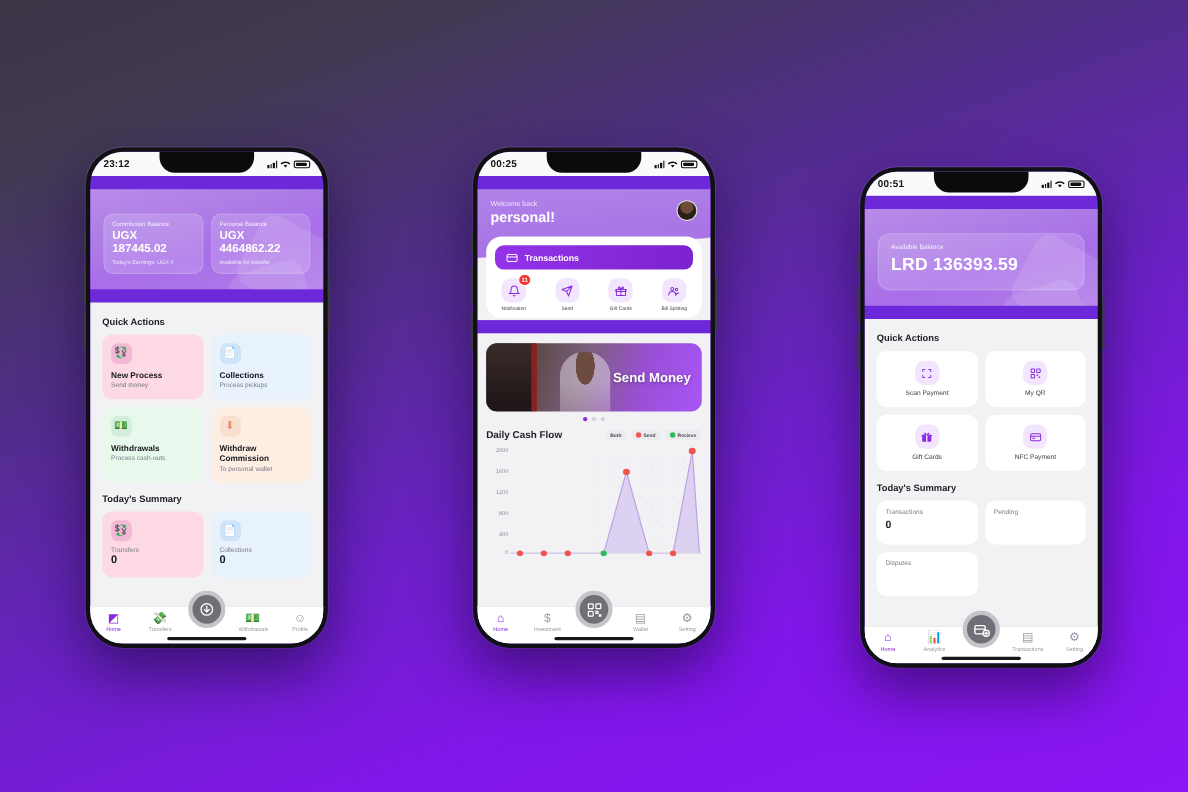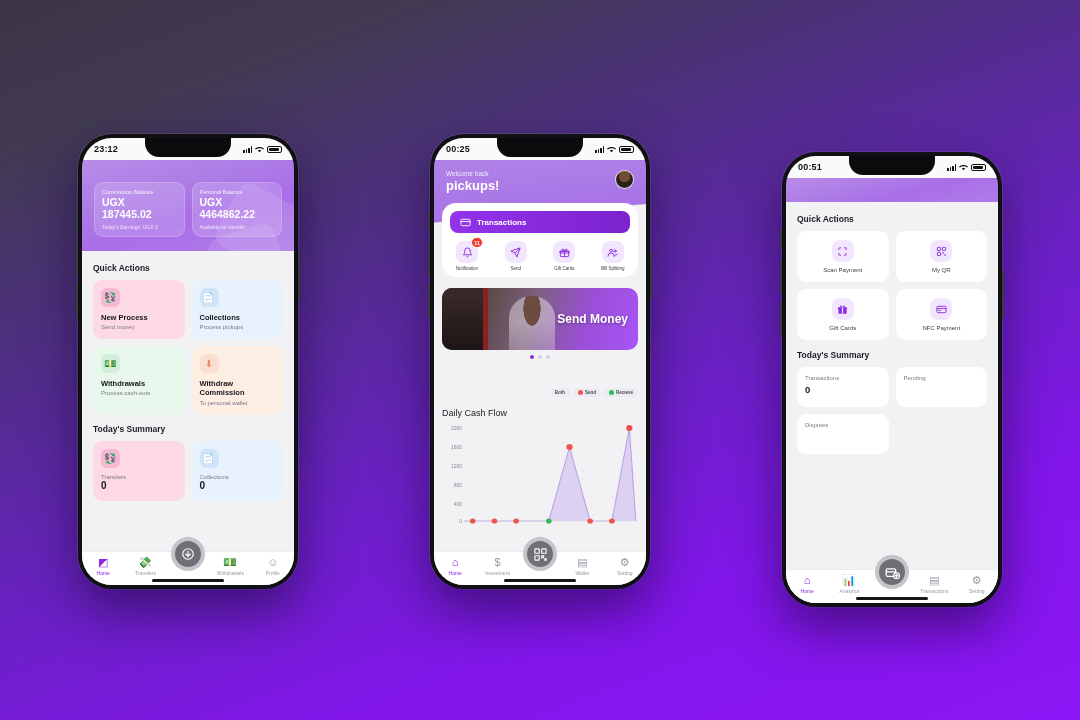--- a/index.html
+++ b/index.html
@@ -22,22 +22,22 @@
     content:""; position:absolute; left:-2px; width:2px; border-radius:2px;
     background:#3a3a40;
   }
   .phone::before{ top:108px; height:34px; }
   .phone::after{ top:150px; height:34px; }
   .side-btn{ position:absolute; right:-2px; top:118px; width:2px; height:48px; background:#3a3a40; border-radius:2px; }
   .side-btn2{ position:absolute; left:-2px; top:78px; width:2px; height:18px; background:#3a3a40; border-radius:2px; }
 
   .screen{
     position:relative; width:100%; height:100%;
-    border-radius:30px; overflow:hidden; background:#404040;
-    display:flex; flex-direction:column;
+    border-radius:30px; overflow:hidden; background:#6d28d9;
+    display:flex; flex-direction:column;gap:12px;
   }
 
   
   .statusbar{
     height:22px; flex:0 0 22px; position:relative;
     display:flex; align-items:center; justify-content:space-between;
     padding:0 12px; background:#fafafa; z-index:6;
   }
   .sb-time{ font-size:9px; font-weight:bold; color:#111; letter-spacing:.2px; }
   .sb-right{ display:flex; align-items:center; gap:3px; }
@@ -159,21 +159,21 @@
                linear-gradient(180deg,rgba(255,255,255,.45) 44%, rgba(255,255,255,.25) 100%);
     border-radius:22px 22px 4px 4px; opacity:.9;
   }
   .banner-txt{ position:relative; z-index:3; color:#fff; font-weight:bold; font-size:12px; text-shadow:0 1px 3px rgba(0,0,0,.35); }
   .dots{ display:flex; gap:4px; justify-content:center; margin-top:5px; }
   .dots i{ width:4px; height:4px; border-radius:50%; background:#d7d2e0; display:block; }
   .dots i.on{ background:#8b2ae0; }
 
   .chart-wrap{ margin:7px 8px 0; }
   .chart-head{ display:flex; align-items:center; justify-content:space-between; }
-  .chart-title{ font-size:9px; font-weight:normal; color:#1d1d22;margin-top:42px; }
+  .chart-title{ font-size:9px; font-weight:bold; color:#1d1d22; }
   .legend{ display:flex; gap:3px; }
   .lg{ background:#ececf0; border-radius:8px; padding:2px 5px; font-size:4.5px; color:#4a4a55; display:flex; align-items:center; gap:2px; font-weight:bold; }
   .lg i{ width:5px; height:5px; border-radius:50%; display:block; }
   .plot{ position:relative; height:100px; margin-top:6px; display:flex; }
   .yaxis{ width:22px; position:relative; }
   .yaxis span{ position:absolute; right:2px; font-size:5px; color:#8a8a95; transform:translateY(-50%); }
   .plotarea{ flex:1; position:relative; }
 
   
   .store-ico{ font-size:13px; }
@@ -325,21 +325,21 @@
         <div class="sb-batt">
             <span></span>
           </div>
       </div>
     </div>
 
     <div style="background:linear-gradient(175deg,#b083e8 0%, #a873e6 45%, #f2f2f4 46%, #f2f2f4 100%); flex:0 0 auto; padding-bottom:2px;">
       <div style="padding:10px 12px 0; display:flex; justify-content:space-between; align-items:flex-start;">
         <div>
           <div class="hdr-kicker">Welcome back</div>
-          <div class="hdr-name">pickups!</div>
+          <div class="hdr-name">personal!</div>
         </div>
         <div class="avatar"></div>
       </div>
 
       <div class="card-panel">
         <div class="trans-btn">
           <svg width="11" height="11" viewBox="0 0 24 24" fill="none" stroke="#fff" stroke-width="2">
             <rect x="2" y="5" width="20" height="14" rx="3"></rect>
               <path d="M2 10h20"></path>
           </svg>
@@ -507,20 +507,24 @@
         </svg>
         <div class="sb-batt">
             <span></span>
           </div>
       </div>
     </div>
 
     <div class="hdr">
       <div class="deco d1"></div>
       <div class="deco d2"></div>
+      <div class="bal-wide">
+        <div class="bal-label">Available Balance</div>
+        <div class="bal-big">LRD 136393.59</div>
+      </div>
     </div>
 
     <div class="body">
       <div class="sec-title">Quick Actions</div>
       <div class="grid2">
         <div class="sum" style="text-align:center; padding:9px 6px;">
           <div class="act-ic" style="margin:0 auto 5px">
             <svg width="11" height="11" viewBox="0 0 24 24" fill="none" stroke="#8b2ae0" stroke-width="2" stroke-linecap="round">
               <path d="M4 8V5a1 1 0 0 1 1-1h3M16 4h3a1 1 0 0 1 1 1v3M20 16v3a1 1 0 0 1-1 1h-3M8 20H5a1 1 0 0 1-1-1v-3"></path>
             </svg>

